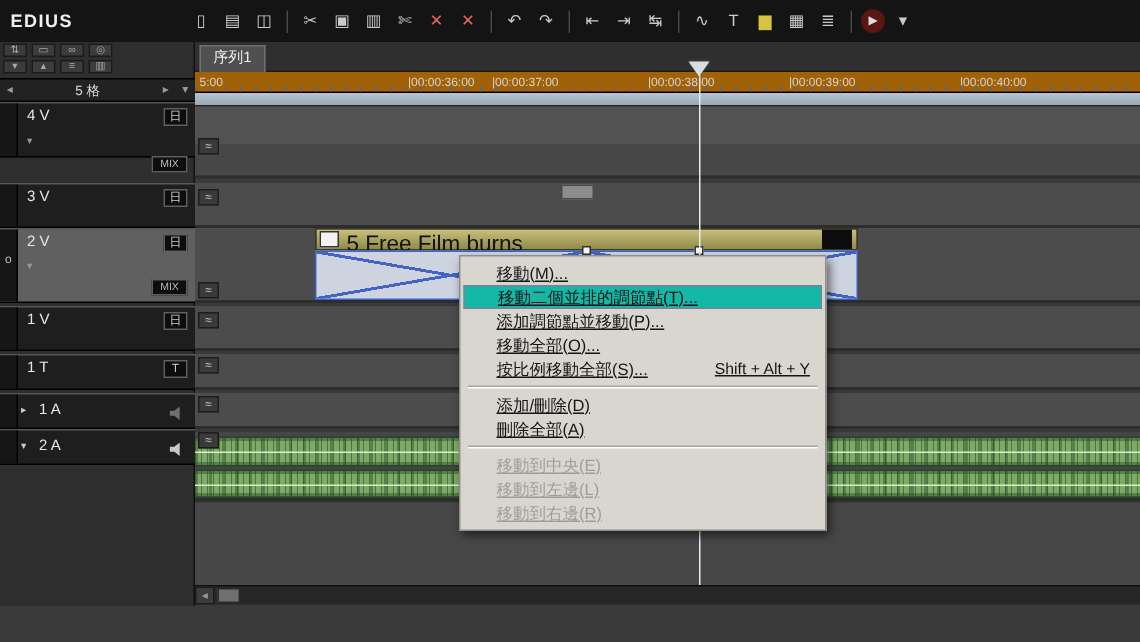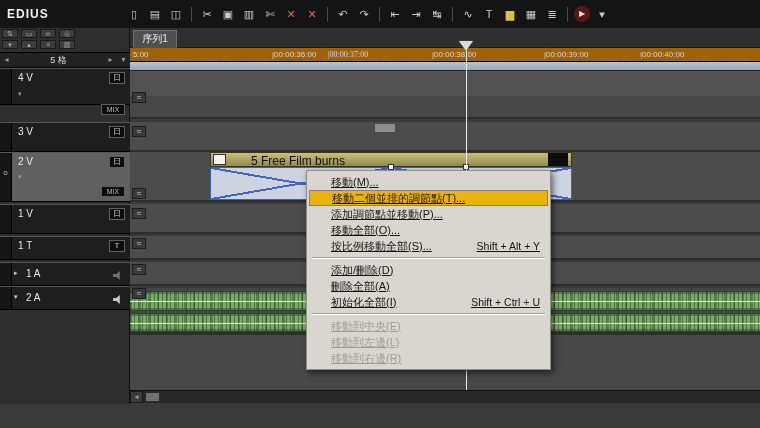--- a/index.html
+++ b/index.html
@@ -67,21 +67,21 @@
   .l1v{top:176px;height:30px;}
   .l1t{top:208px;height:24px;}
   .l1a{top:234px;height:24px;}
   .l2a{top:260px;height:46px;background:#454545;}
   .lane-bottom{position:absolute;left:0;top:306px;width:630px;height:56px;background:#474747;border-top:1px solid #333;}
   .fxbtn{position:absolute;left:2px;width:14px;height:11px;background:#3a3a3a;border:1px solid #1d1d1d;
          color:#c0c0c0;font-size:8px;line-height:9px;text-align:center;z-index:3;}
   .miniclip{position:absolute;left:244px;top:95px;width:22px;height:10px;background:#8d8d8d;border:1px solid #4a4a4a;}
   .clip{position:absolute;left:80px;top:124px;width:362px;height:15px;z-index:2;
         background:linear-gradient(#c8c07c,#928a48);border:1px solid #3a3620;}
-  .cliplabel{position:absolute;left:20px;top:1px;color:#111;font-size:12px;white-space:nowrap;margin-left:20px;}
+  .cliplabel{position:absolute;left:20px;top:1px;color:#111;font-size:15px;white-space:nowrap;}
   .thumb{position:absolute;left:2px;top:1px;width:13px;height:11px;background:#f2f2f2;border:1px solid #333;}
   .blackbox{position:absolute;right:3px;top:0;width:20px;height:13px;background:#0c0c0c;}
   .xband{position:absolute;left:80px;top:139px;width:362px;height:33px;z-index:2;}
   .xbox{position:absolute;top:0;height:33px;background:#cdd4df;border:1px solid #3a5fc8;
     background-image:
       linear-gradient(to top right,transparent calc(50% - 1px),#4464c4 calc(50% - 1px) calc(50% + 1px),transparent calc(50% + 1px)),
       linear-gradient(to bottom right,transparent calc(50% - 1px),#4464c4 calc(50% - 1px) calc(50% + 1px),transparent calc(50% + 1px));}
   .xbox.left{left:0;width:181px;}
   .xbox.right{left:181px;width:181px;}
   .handle{position:absolute;top:136px;width:6px;height:6px;background:#f4f4f4;border:1px solid #333;z-index:4;}
@@ -98,21 +98,21 @@
          border-top:10px solid #d8dde2;z-index:7;filter:drop-shadow(0 0 1px #555);}
   .hscroll{position:absolute;left:0;top:362px;width:630px;height:13px;background:#272727;border-top:1px solid #0f0f0f;}
   .harrow{position:absolute;left:0;top:0;width:13px;height:12px;background:#3c3c3c;border:1px solid #1c1c1c;
           color:#999;font-size:8px;line-height:10px;text-align:center;}
   .hhandle{position:absolute;left:15px;top:1px;width:15px;height:10px;background:#707070;border:1px solid #2a2a2a;}
 
   
   .cmenu{position:absolute;left:306px;top:170px;width:245px;background:#d9d6d0;border:1px solid #8f8f89;
          box-shadow:2px 3px 6px rgba(0,0,0,.55);padding:3px 2px;z-index:30;}
   .mitem{position:relative;height:16px;display:flex;align-items:center;padding:0 8px 0 22px;font-size:11px;color:#151515;text-decoration:underline;}
-  .mitem.hl{border:1px solid #75849e;background:#eab308;}
+  .mitem.hl{border:1px solid #75849e;background:#14b8a6;}
   .mitem.dis{color:#9e9e98;align-items:flex-end;}
   .mlabel{white-space:nowrap;}
   .mshort{margin-left:auto;padding-left:18px;font-size:10.5px;white-space:nowrap;}
   .msep{height:2px;margin:3px 3px;border-top:1px solid #a4a49e;border-bottom:1px solid #fff;}
 
   
   .statusbar{position:absolute;left:0;top:404px;width:760px;height:24px;background:#060606;}
   .stat{position:absolute;right:46px;top:4px;color:#e6e6e6;font-size:11px;white-space:nowrap;}
   .bluestrip{position:absolute;left:0;bottom:0;width:760px;height:4px;background:#1d2a52;}
 </style>
@@ -225,23 +225,23 @@
     </div>
   </div>
 
   <div class="timeline">
     <div class="tabbar">
       <div class="tab">序列1</div>
     </div>
     <div class="ruler">
         <span class="tick" style="left: 3px;">5:00</span>
         <span class="tick" style="left: 94px; margin-left: 48px;">|00:00:36:00</span>
-        <span class="tick" style="left: 198px; font-family: Liberation Serif, serif;">|00:00:37:00</span>
+        <span class="tick" style="left: 198px;">|00:00:37:00</span>
         <span class="tick" style="left: 302px;">|00:00:38:00</span>
-        <span class="tick" style="left: 414px;">|00:00:39:00</span>
+        <span class="tick" style="left: 396px;">|00:00:39:00</span>
         <span class="tick" style="left: 510px;">|00:00:40:00</span>
         <span class="tick" style="left: 614px; margin-left: 16px;">|00</span>
       </div>
     <div class="inout"></div>
 
     <div class="lane l4v"></div>
     <div class="lane l3v"></div>
     <div class="lane l2v"></div>
     <div class="lane l1v"></div>
     <div class="lane l1t"></div>
@@ -307,24 +307,20 @@
       </div>
       <div class="msep"></div>
       <div class="mitem">
         <span class="mlabel">添加/刪除(D)</span>
         <span class="mshort"></span>
       </div>
       <div class="mitem">
         <span class="mlabel">刪除全部(A)</span>
         <span class="mshort"></span>
       </div>
-      <div class="mitem">
-        <span class="mlabel">初始化全部(I)</span>
-        <span class="mshort">Shift + Ctrl + U</span>
-      </div>
       <div class="msep"></div>
       <div class="mitem dis">
         <span class="mlabel">移動到中央(E)</span>
         <span class="mshort"></span>
       </div>
       <div class="mitem dis">
         <span class="mlabel">移動到左邊(L)</span>
         <span class="mshort"></span>
       </div>
       <div class="mitem dis">

